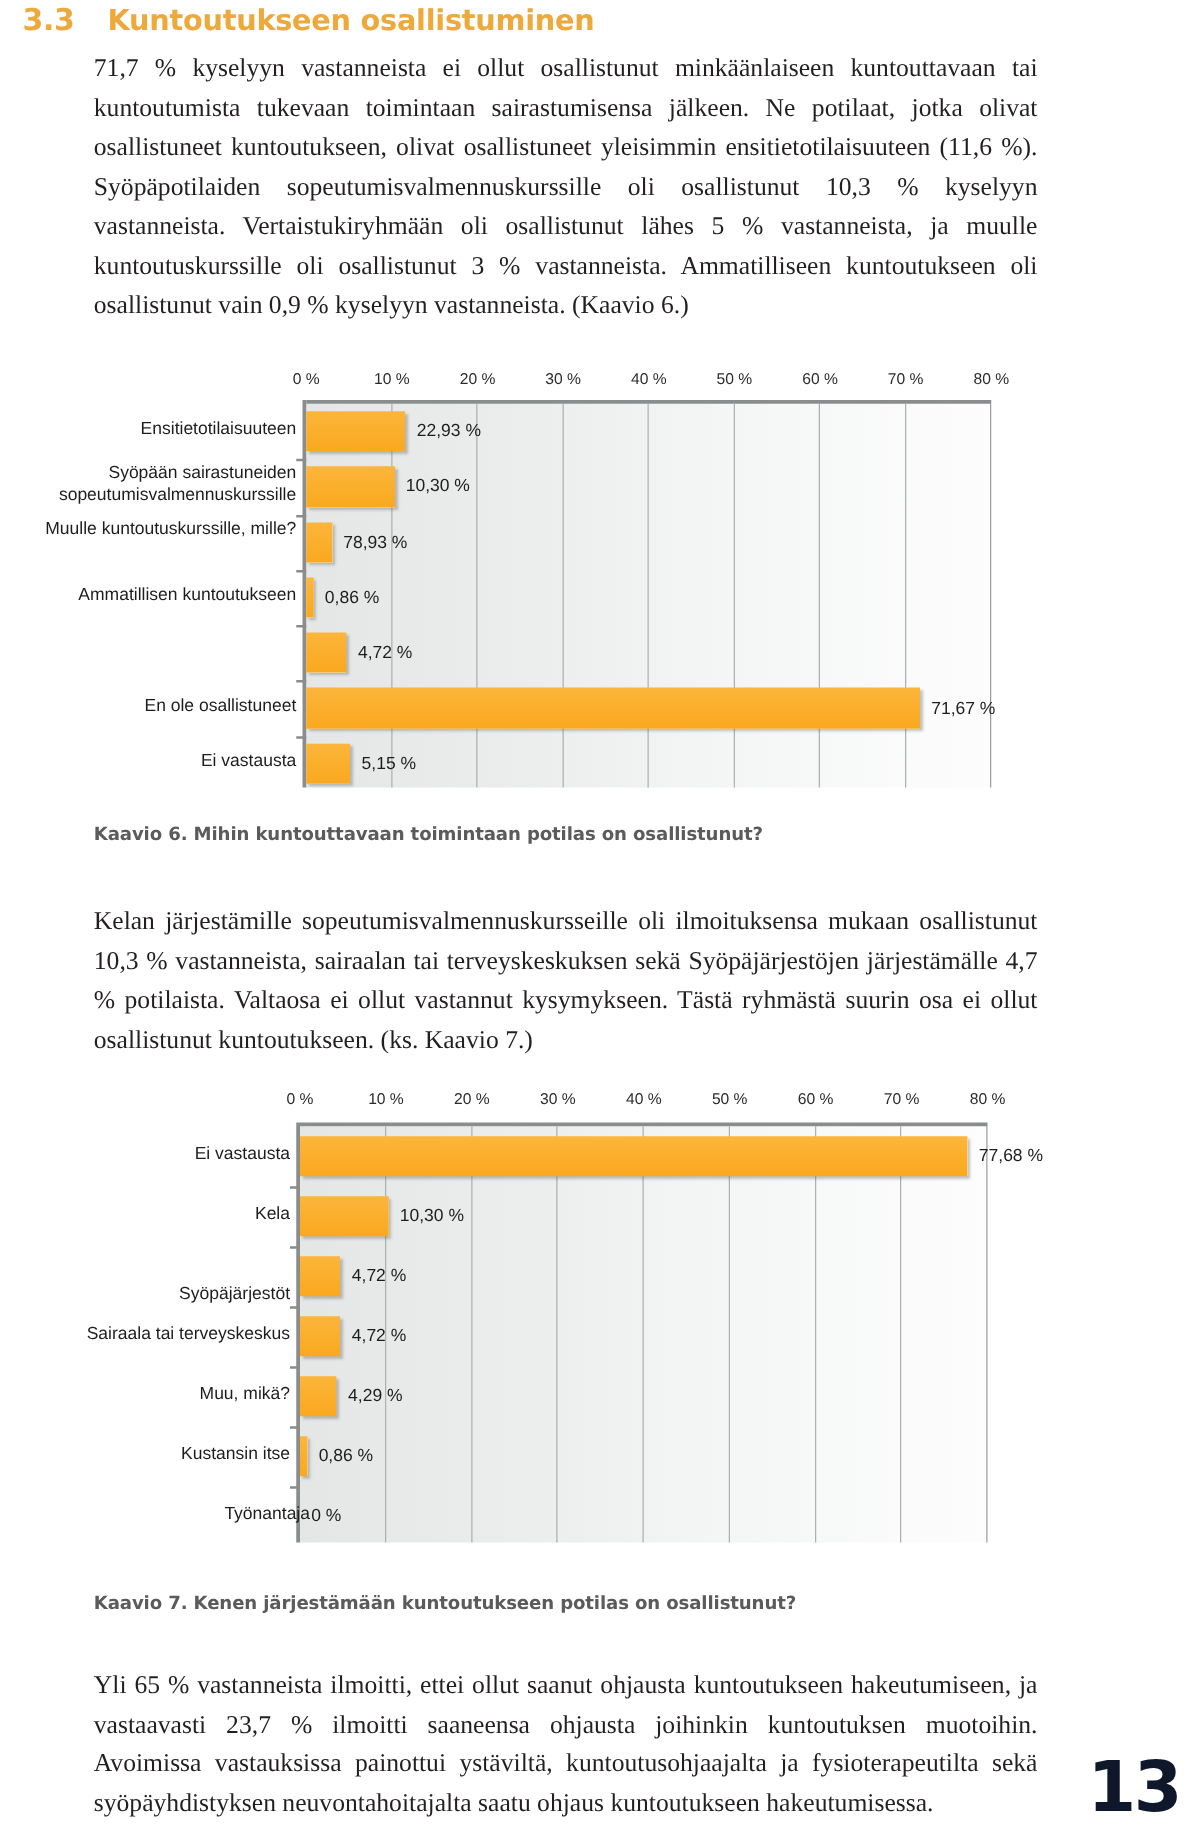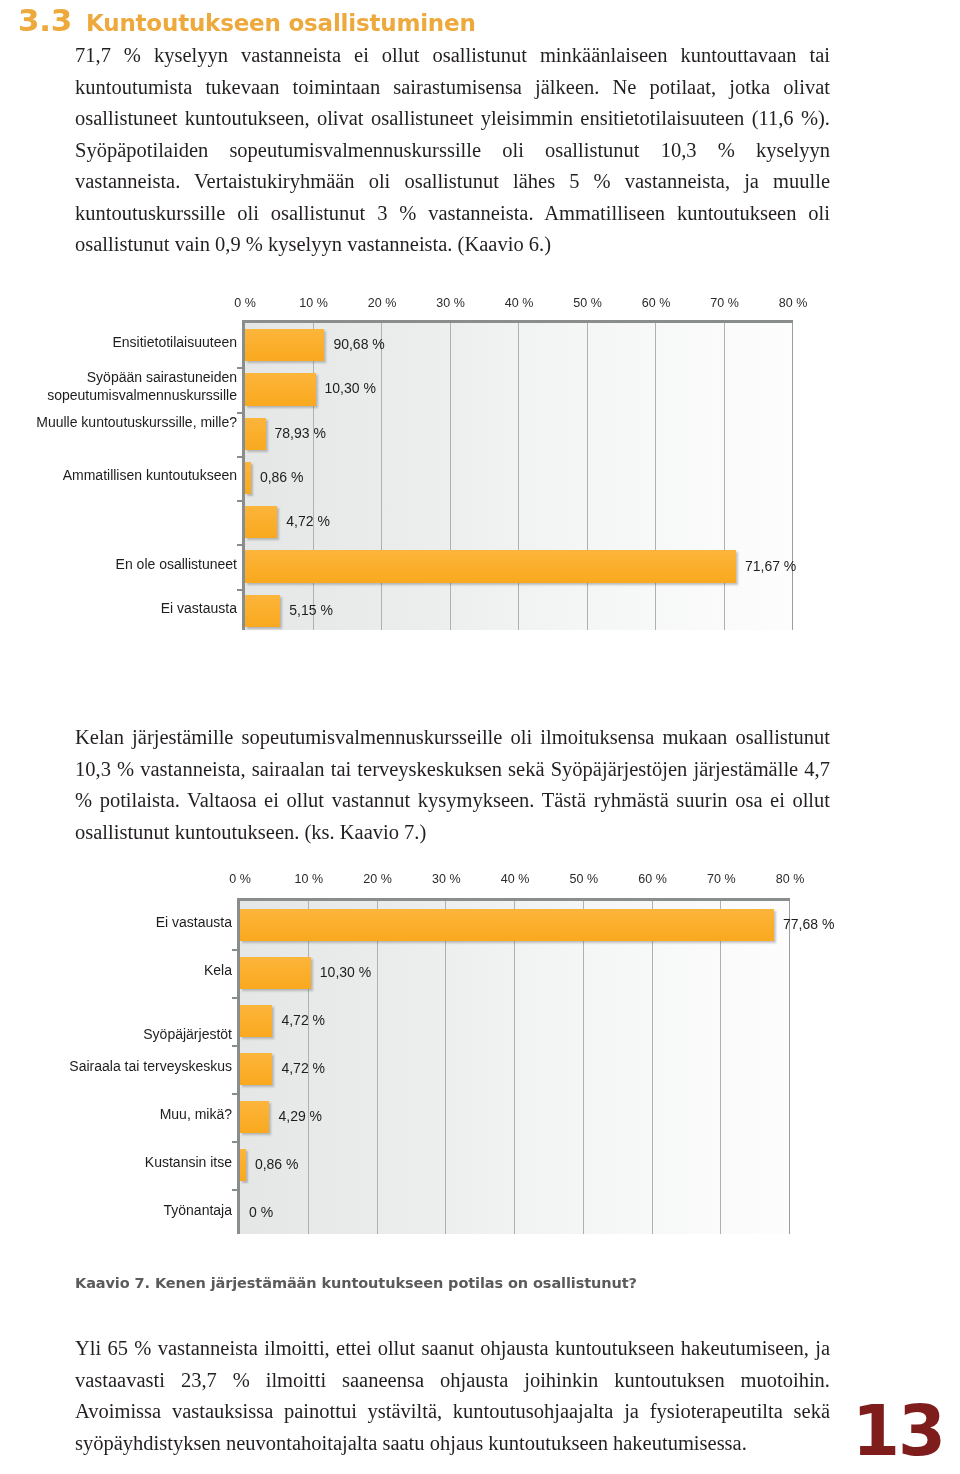--- a/index.html
+++ b/index.html
@@ -12,21 +12,21 @@
 
   
   .sec-head{
     position:absolute;left:18px;top:2px;
     display:flex;align-items:baseline;gap:0px;
     font-family:"DejaVu Sans", sans-serif;
     font-weight:bold;color:#edа63a;
   }
   .sec-num{
     font-family:"DejaVu Sans", sans-serif;
-    font-weight:bold;font-size:31px;color:#eda93c;
+    font-weight:bold;font-size:24px;color:#eda93c;
     letter-spacing:-0.3px;width:68px;display:inline-block;
   }
   .sec-title{
     font-family:"DejaVu Sans", sans-serif;
     font-weight:bold;font-size:23px;color:#eda93c;
     letter-spacing:-0.2px;
   }
 
   
   .para{
@@ -88,21 +88,21 @@
     position:absolute;
     font-family:"Liberation Sans", sans-serif;
     font-size:14px;color:#1d1d1d;
     text-align:right;line-height:18px;
   }
 
   
   .pageno{
     position:absolute;right:16px;bottom:6px;
     font-family:"DejaVu Sans", sans-serif;
-    font-weight:bold;font-size:69px;color:#7f1d1d;
+    font-weight:bold;font-size:56px;color:#0f172a;
     letter-spacing:-2px;line-height:74px;
   }
 </style>
 </head>
 <body>
 
 <div class="page">
 
   <div class="sec-head">
     <span class="sec-num">3.3</span>
@@ -127,21 +127,21 @@
         <div class="gridline" style="left: 67.5px;"></div>
         <div class="gridline" style="left: 136px;"></div>
         <div class="gridline" style="left: 204.5px;"></div>
         <div class="gridline" style="left: 273px;"></div>
         <div class="gridline" style="left: 341.5px;"></div>
         <div class="gridline" style="left: 410px;"></div>
         <div class="gridline" style="left: 478.5px;"></div>
         <div class="gridline last" style="left: 547px;"></div>
         <div class="axisline" style="left: -3px;"></div>
         <div class="bar" style="left: 0px; top: 6px; width: 79.3915px; height: 32.2857px;"></div>
-        <div class="bar-val" style="left: 88.3915px; top: 13.1429px;">90,68 %</div>
+        <div class="bar-val" style="left: 88.3915px; top: 13.1429px;">22,93 %</div>
         <div class="tickmark" style="top: 44.2857px;"></div>
         <div class="bar" style="left: 0px; top: 50.2857px; width: 70.555px; height: 32.2857px;"></div>
         <div class="bar-val" style="left: 79.555px; top: 57.4286px;">10,30 %</div>
         <div class="tickmark" style="top: 88.5714px;"></div>
         <div class="bar" style="left: 0px; top: 94.5714px; width: 20.55px; height: 32.2857px;"></div>
         <div class="bar-val" style="left: 29.55px; top: 101.714px;">78,93 %</div>
         <div class="tickmark" style="top: 132.857px;"></div>
         <div class="bar" style="left: 0px; top: 138.857px; width: 5.891px; height: 32.2857px;"></div>
         <div class="bar-val" style="left: 14.891px; top: 146px;">0,86 %</div>
         <div class="tickmark" style="top: 177.143px;"></div>
@@ -155,20 +155,21 @@
         <div class="bar-val" style="left: 44.2775px; top: 278.857px;">5,15 %</div>
       </div>
   <div class="cat-label" style="width: 238px; left: -1px; top: 37.1429px;">Ensitietotilaisuuteen</div>
       <div class="cat-label" style="width: 238px; left: -1px; top: 72.4286px;">Syöpään sairastuneiden sopeutumisvalmennuskurssille</div>
       <div class="cat-label" style="width: 238px; left: -1px; top: 116.714px;">Muulle kuntoutuskurssille, mille?</div>
       <div class="cat-label" style="width: 238px; left: -1px; top: 170px;">Ammatillisen kuntoutukseen</div>
       <div class="cat-label" style="width: 238px; left: -1px; top: 258.571px;">En ole osallistuneet</div>
       <div class="cat-label" style="width: 238px; left: -1px; top: 302.857px;">Ei vastausta</div>
     </div>
 
+  <div class="caption" id="cap1">Kaavio 6. Mihin kuntouttavaan toimintaan potilas on osallistunut?</div>
 
   <div class="para" id="para2">Kelan järjestämille sopeutumisvalmennuskursseille oli ilmoituksensa mukaan osallistunut 10,3 % vastanneista, sairaalan tai terveyskeskuksen sekä Syöpäjärjestöjen järjestämälle 4,7 % potilaista.  Valtaosa ei ollut vastannut kysymykseen. Tästä ryhmästä suurin osa ei ollut osallistunut kuntoutukseen. (ks. Kaavio 7.)</div>
 
   <div class="chart" id="chart2">
     <div class="axis-labels">
         <div class="axis-tick" style="left: 240px;">0 %</div>
         <div class="axis-tick" style="left: 308.75px;">10 %</div>
         <div class="axis-tick" style="left: 377.5px;">20 %</div>
         <div class="axis-tick" style="left: 446.25px;">30 %</div>
         <div class="axis-tick" style="left: 515px;">40 %</div>
@@ -206,21 +207,21 @@
         <div class="bar-val" style="left: 14.9125px; top: 255px;">0,86 %</div>
         <div class="tickmark" style="top: 288px;"></div>
         <div class="bar-val" style="left: 9px; top: 303px;">0 %</div>
       </div>
   <div class="cat-label" style="width: 233px; left: -1px; top: 41px;">Ei vastausta</div>
       <div class="cat-label" style="width: 233px; left: -1px; top: 89px;">Kela</div>
       <div class="cat-label" style="width: 233px; left: -1px; top: 137px; margin-top: 16px;">Syöpäjärjestöt</div>
       <div class="cat-label" style="width: 233px; left: -1px; top: 185px;">Sairaala tai terveyskeskus</div>
       <div class="cat-label" style="width: 233px; left: -1px; top: 233px;">Muu, mikä?</div>
       <div class="cat-label" style="width: 233px; left: -1px; top: 281px;">Kustansin itse</div>
-      <div class="cat-label" style="width: 233px; left: -1px; top: 329px;">Työnantaja</div>
+      <div class="cat-label" style="width: 233px; left: -1px; top: 329px; padding-left: 16px;">Työnantaja</div>
     </div>
 
   <div class="caption" id="cap2">Kaavio 7. Kenen järjestämään kuntoutukseen potilas on osallistunut?</div>
 
   <div class="para" id="para3">Yli 65 % vastanneista ilmoitti, ettei ollut saanut ohjausta kuntoutukseen hakeutumiseen, ja vastaavasti 23,7 % ilmoitti saaneensa ohjausta joihinkin kuntoutuksen muotoihin. Avoimissa vastauksissa painottui ystäviltä, kuntoutusohjaajalta ja fysioterapeutilta sekä syöpäyhdistyksen neuvontahoitajalta saatu ohjaus kuntoutukseen hakeutumisessa.</div>
 
   <div class="pageno">13</div>
 
 </div>
 

